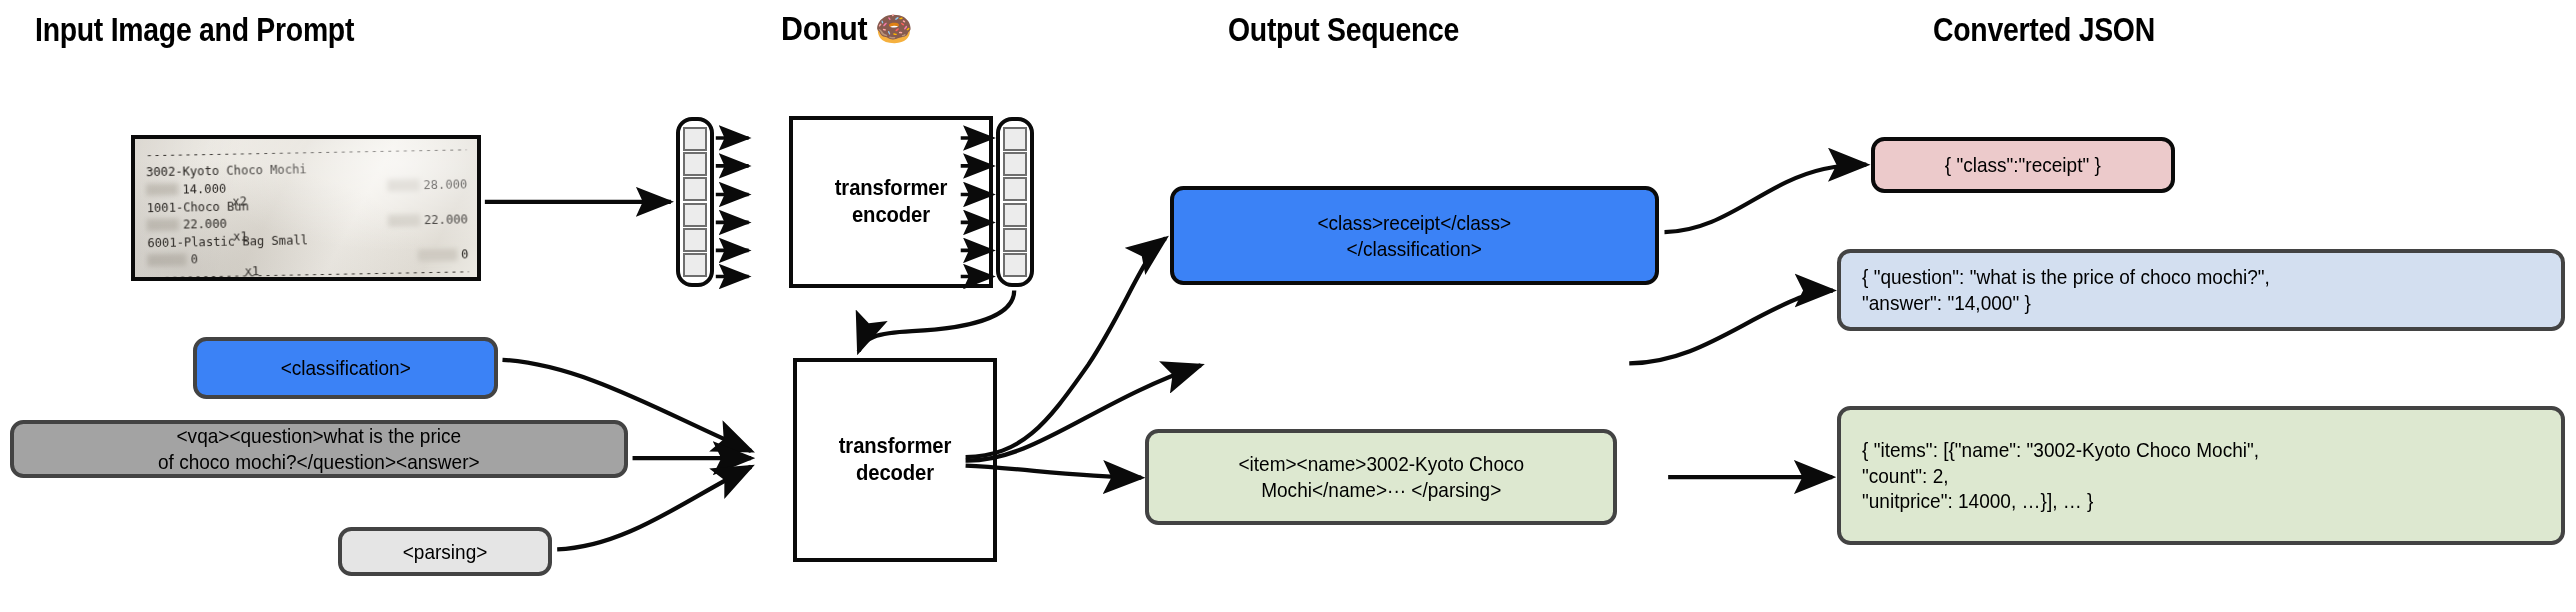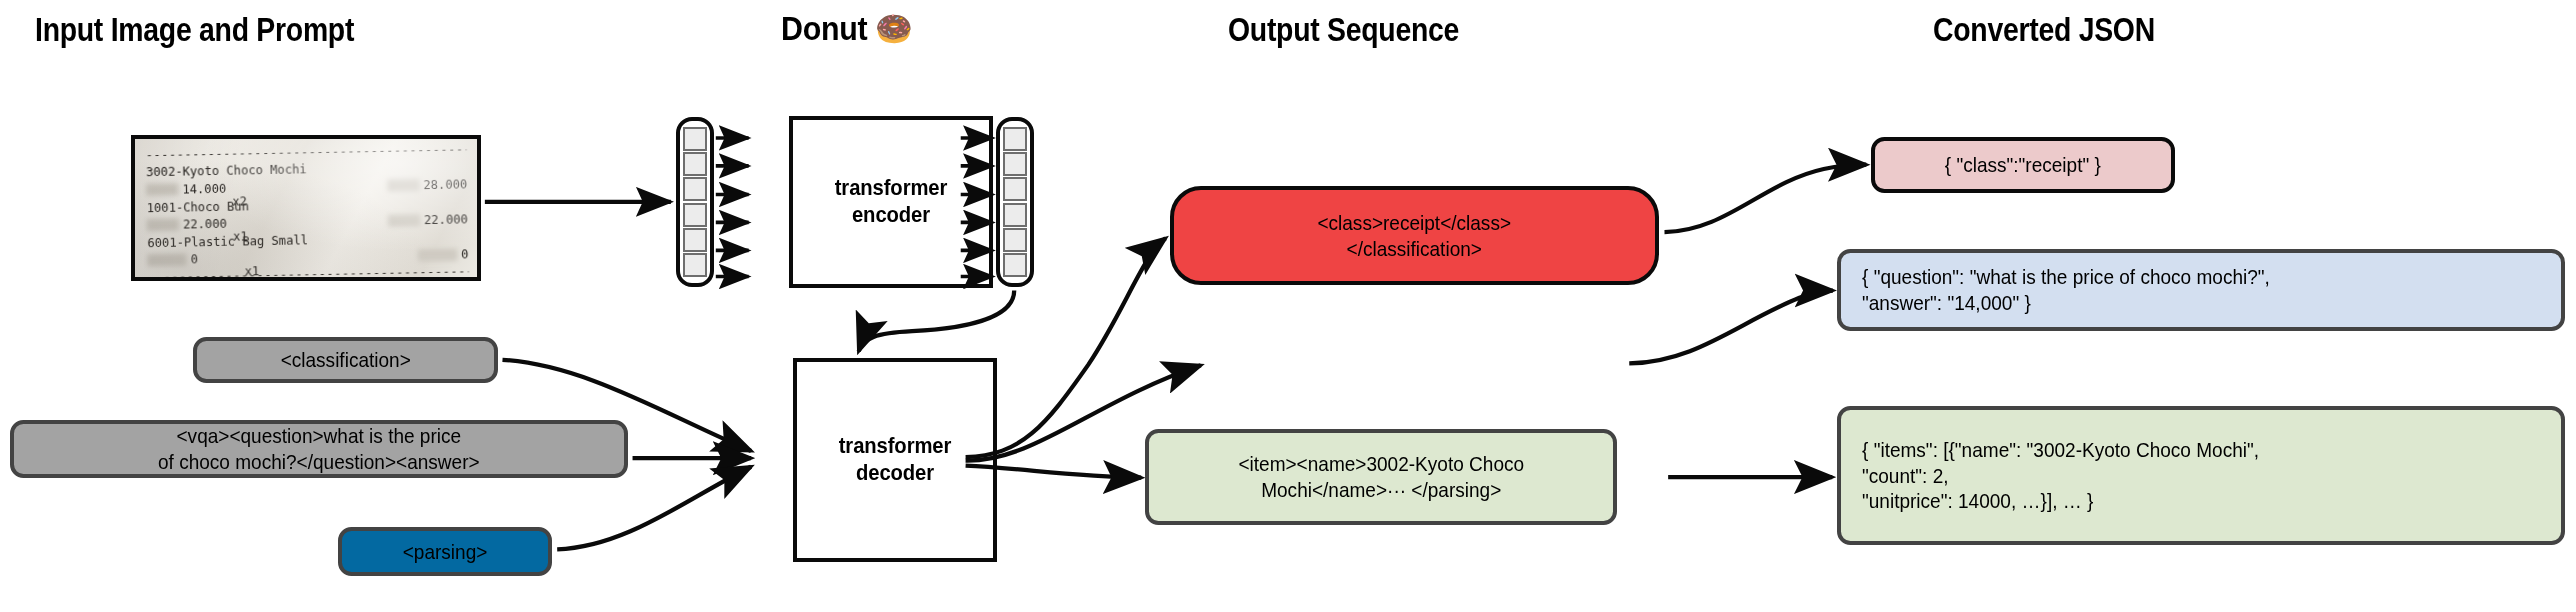--- a/index.html
+++ b/index.html
@@ -183,34 +183,34 @@
       <div class="tok"></div>
       <div class="tok"></div>
       <div class="tok"></div>
     </div>
 
   <div class="block" style="left:757px;top:358px;width:204px;height:204px;">
     <span class="cond">transformer
 decoder</span>
   </div>
 
-  <div class="rbox b-pink bd-gray" style="left: 193px; top: 337px; width: 305px; height: 46px; background: #a3a3a3;">
+  <div class="rbox b-pink bd-gray" style="left: 193px; top: 337px; width: 305px; height: 62px; background: #3b82f6;">
     <span class="cond">&lt;classification&gt;</span>
   </div>
 
   <div class="rbox b-blue bd-gray" style="left: 9.7px; top: 420px; width: 618px; height: 58px; background: #a3a3a3; align-items: center;">
     <span class="cond">&lt;vqa&gt;&lt;question&gt;what is the price
 of choco mochi?&lt;/question&gt;&lt;answer&gt;</span>
   </div>
 
-  <div class="rbox b-green bd-gray" style="left: 338px; top: 527px; width: 214px; height: 49px; background: #0369a1;">
+  <div class="rbox b-green bd-gray" style="left: 338px; top: 527px; width: 214px; height: 49px; background: #e5e5e5;">
     <span class="cond">&lt;parsing&gt;</span>
   </div>
 
-  <div class="rbox b-pink bd-black" style="left: 1170px; top: 186px; width: 489px; height: 99px; background: #ef4444; border-radius: 31px;">
+  <div class="rbox b-pink bd-black" style="left: 1170px; top: 186px; width: 489px; height: 99px; background: #3b82f6;">
     <span class="cond">&lt;class&gt;receipt&lt;/class&gt;
 &lt;/classification&gt;</span>
   </div>
 
 
   <div class="rbox b-green bd-gray" style="left: 1145px; top: 429px; width: 472px; height: 96px; background: rgb(221, 232, 208);">
     <span class="cond">&lt;item&gt;&lt;name&gt;3002-Kyoto Choco
 Mochi&lt;/name&gt;··· &lt;/parsing&gt;</span>
   </div>
 

